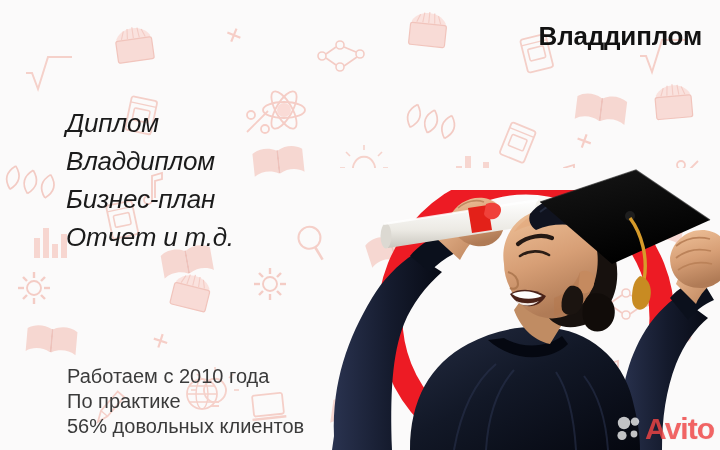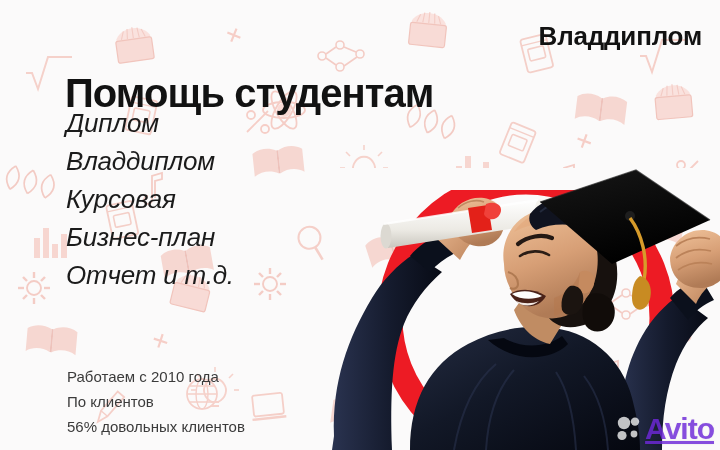--- a/index.html
+++ b/index.html
@@ -48,34 +48,33 @@
   }
   #service-list li{
     font-size:26px;color:#1b1b1b;font-weight:400;
     line-height:38px;white-space:nowrap;letter-spacing:-0.2px;font-style:italic;
   }
 
   #facts{
     position:absolute;left:67px;top:364px;
   }
   #facts div{
-    font-size:15px;color:#3b3b3b;line-height:25px;white-space:nowrap;
+    font-size:20px;color:#3b3b3b;line-height:25px;white-space:nowrap;
   }
 
   
   #avito-watermark{
     position:absolute;right:6px;bottom:6px;
     z-index:4;display:flex;align-items:center;gap:3px;
     opacity:.82;pointer-events:none;
   }
   #avito-watermark .wm-text{
-    font-size:30px;font-weight:700;color:#6d28d9;
+    font-size:30px;font-weight:700;color:#ef4444;
     letter-spacing:-1px;line-height:1;
     text-shadow:0 0 2px rgba(0,0,0,.10);
-    text-decoration:underline;
   }
 </style>
 </head>
 <body>
 
 <div id="banner">
 
   <svg id="bg-pattern" viewBox="0 0 720 450" xmlns="http://www.w3.org/2000/svg">
     <defs>
       <g id="ic-openbook">
@@ -478,33 +477,31 @@
         <path d="M312 50 C324 66 330 90 326 112" fill="none" stroke="#d79b2a" stroke-width="3.4"></path>
         <path d="M322 108 C332 110 336 124 330 136 C324 146 314 142 314 130 C314 120 316 112 322 108 Z" fill="#c88b22"></path>
       </g>
     </g>
   </svg>
 
   <div id="text-layer">
 
     <div id="brand">Владдиплом</div>
 
-    <h1 id="headline">Помощь студентам</h1>
 
     <ul id="service-list">
       <li>Диплом</li>
       <li>Владдиплом</li>
-      <li>Курсовая</li>
       <li>Бизнес-план</li>
       <li>Отчет и т.д.</li>
     </ul>
 
     <div id="facts">
       <div>Работаем с 2010 года</div>
-      <div>По клиентов</div>
+      <div>По практике</div>
       <div>56% довольных клиентов</div>
     </div>
   </div>
 
   <div id="avito-watermark">
     <svg width="26" height="26" viewBox="0 0 26 26">
       <circle cx="8" cy="7" r="6.2" fill="#ffffff" opacity=".92"></circle>
       <circle cx="19" cy="5.6" r="4.2" fill="#ffffff" opacity=".92"></circle>
       <circle cx="6" cy="19.5" r="4.6" fill="#ffffff" opacity=".92"></circle>
       <circle cx="18" cy="18" r="3.4" fill="#ffffff" opacity=".92"></circle>

